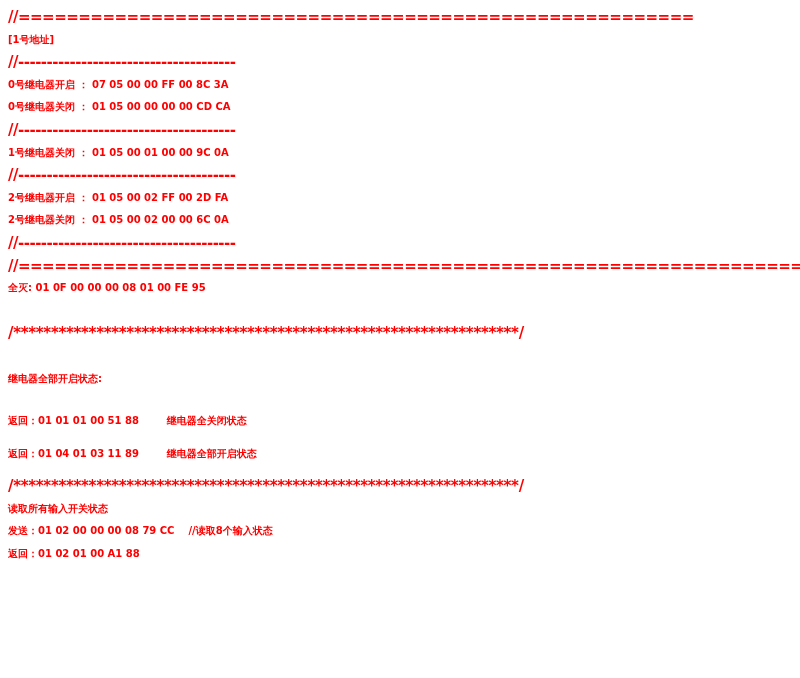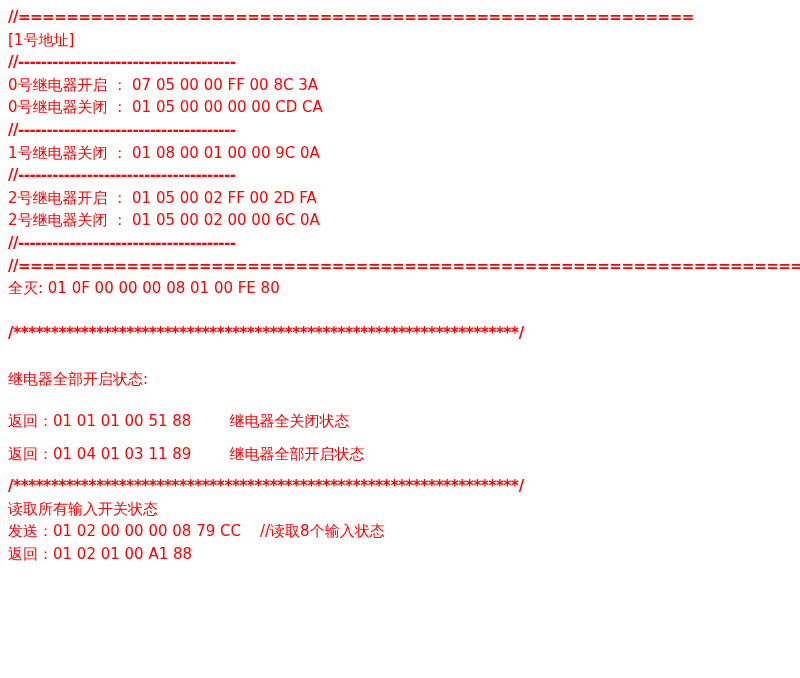--- a/index.html
+++ b/index.html
@@ -13,22 +13,22 @@
     font-family: "DejaVu Sans", "Liberation Sans", sans-serif;
     color: #ff0000;
     overflow: hidden;
   }
   .doc {
     padding: 6px 0 0 8px;
     box-sizing: border-box;
     width: 800px;
   }
   .line {
-    font-size: 15px;
-    font-weight: normal;
+    font-size: 10px;
+    font-weight: bold;
     line-height: 22.6px;
     white-space: pre;
     letter-spacing: 0px;
   }
   
   .rule {
     white-space: pre;
     font-size: 15px;
     font-weight: bold;
     line-height: 22.6px;
@@ -52,27 +52,27 @@
 <body>
 
 <div class="doc">
 
   <div class="rule">//========================================================</div>
   <div class="line">[1号地址]</div>
   <div class="rule">//--------------------------------------</div>
   <div class="line">0号继电器开启 ： 07 05 00 00 FF 00 8C 3A</div>
   <div class="line">0号继电器关闭 ： 01 05 00 00 00 00 CD CA</div>
   <div class="rule">//--------------------------------------</div>
-  <div class="line">1号继电器关闭 ： 01 08 00 01 00 00 9C 0A</div>
+  <div class="line">1号继电器关闭 ： 01 05 00 01 00 00 9C 0A</div>
   <div class="rule">//--------------------------------------</div>
   <div class="line">2号继电器开启 ： 01 05 00 02 FF 00 2D FA</div>
   <div class="line">2号继电器关闭 ： 01 05 00 02 00 00 6C 0A</div>
   <div class="rule">//--------------------------------------</div>
   <div class="rule">//=========================================================================</div>
-  <div class="line">全灭: 01 0F 00 00 00 08 01 00 FE 80</div>
+  <div class="line">全灭: 01 0F 00 00 00 08 01 00 FE 95</div>
 
   <div class="blank"></div>
 
   <div class="stars">/*******************************************************************/</div>
 
   <div class="blank"></div>
 
   <div class="line">继电器全部开启状态:</div>
 
   <div class="small-gap"></div>

